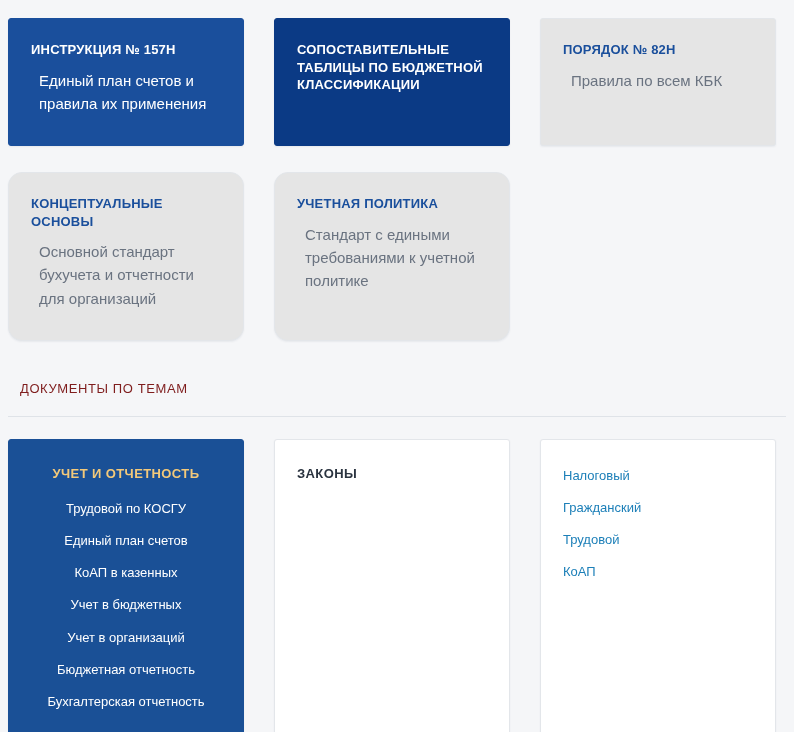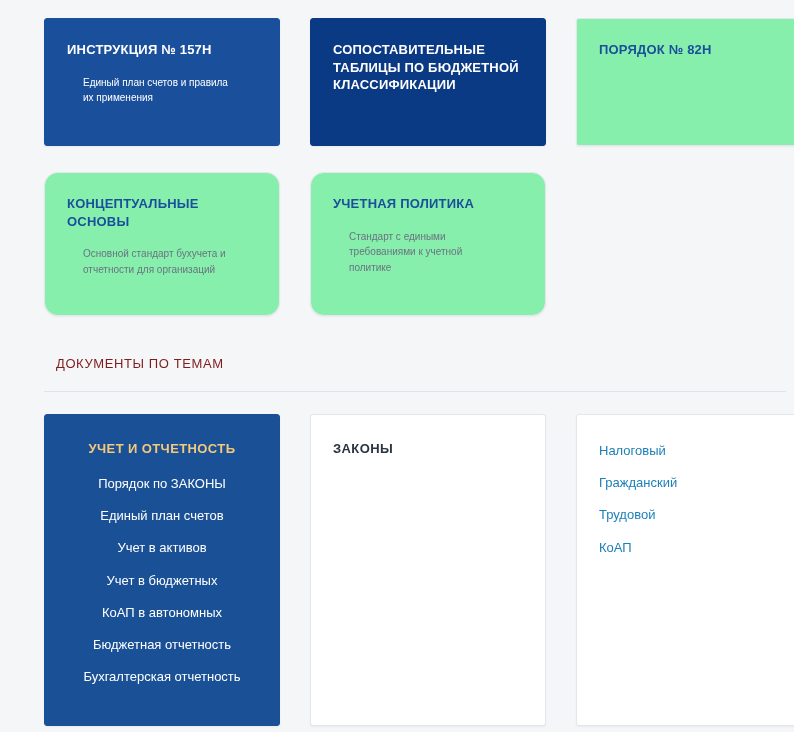--- a/index.html
+++ b/index.html
@@ -12,38 +12,37 @@
     background: #f5f6f8;
     font-family: "Liberation Sans", sans-serif;
     -webkit-font-smoothing: antialiased;
   }
   .page {
     width: 794px;
     height: 732px;
     position: relative;
     overflow: hidden;
     box-sizing: border-box;
-    padding-left: 36px;
   }
 
   
   .card-grid {
     display: grid;
     grid-template-columns: 236px 236px 236px;
     column-gap: 30px;
     row-gap: 26px;
     padding: 18px 8px 0 8px;
     box-sizing: border-box;
   }
 
   .card {
     box-sizing: border-box;
     border-radius: 3px;
     padding: 22px 22px 22px 22px;
-    background: #86efac;
+    background: #e5e5e5;
     border: 1px solid #e3e6ea;
     box-shadow: 0 1px 2px rgba(20,30,60,0.06);
     min-height: 128px;
     position: relative;
   }
   .card-r2 { min-height: 128px; border-radius: 14px; }
 
   .card.blue {
     background: #1a4f9c;
     border: 1px solid #1a4f9c;
@@ -61,24 +60,24 @@
     color: #1a4f9c;
     text-transform: uppercase;
     margin: 0 0 10px 0;
   }
   .card.blue .card-title,
   .card.darkblue .card-title {
     color: #ffffff;
   }
 
   .card-sub {
-    font-size: 10px;
+    font-size: 15px;
     line-height: 1.55;
     color: #6a7380;
-    margin: 16px;
+    margin: 8px;
   }
   .card.blue .card-sub,
   .card.darkblue .card-sub {
     color: #ffffff;
   }
 
   
   .section-heading {
     margin: 40px 0 0 20px;
     font-size: 13px;
@@ -157,20 +156,21 @@
       <div class="card-sub">Единый план счетов и правила их применения</div>
     </div>
 
     <div class="card darkblue">
       <div class="card-title">СОПОСТАВИТЕЛЬНЫЕ ТАБЛИЦЫ ПО БЮДЖЕТНОЙ КЛАССИФИКАЦИИ</div>
       <div class="card-sub"></div>
     </div>
 
     <div class="card">
       <div class="card-title">ПОРЯДОК № 82Н</div>
+      <div class="card-sub">Правила по всем КБК</div>
     </div>
 
     <div class="card card-r2">
       <div class="card-title">КОНЦЕПТУАЛЬНЫЕ ОСНОВЫ</div>
       <div class="card-sub">Основной стандарт бухучета и отчетности для организаций</div>
     </div>
 
     <div class="card card-r2">
       <div class="card-title">УЧЕТНАЯ ПОЛИТИКА</div>
       <div class="card-sub">Стандарт с едиными требованиями к учетной политике</div>
@@ -180,25 +180,25 @@
   </div>
 
   <div class="section-heading">ДОКУМЕНТЫ ПО ТЕМАМ</div>
   <div class="section-rule"></div>
 
   <div class="topic-grid">
 
     <div class="topic-card blue">
       <div class="topic-title">УЧЕТ И ОТЧЕТНОСТЬ</div>
       <ul class="topic-list">
-        <li><a class="topic-link" href="#">Порядок по ЗАКОНЫ</a></li>
+        <li><a class="topic-link" href="#">Трудовой по КОСГУ</a></li>
         <li><a class="topic-link" href="#">Единый план счетов</a></li>
-        <li><a class="topic-link" href="#">Учет в активов</a></li>
+        <li><a class="topic-link" href="#">КоАП в казенных</a></li>
         <li><a class="topic-link" href="#">Учет в бюджетных</a></li>
-        <li><a class="topic-link" href="#">КоАП в автономных</a></li>
+        <li><a class="topic-link" href="#">Учет в организаций</a></li>
         <li><a class="topic-link" href="#">Бюджетная отчетность</a></li>
         <li><a class="topic-link" href="#">Бухгалтерская отчетность</a></li>
       </ul>
     </div>
 
     <div class="topic-card">
       <div class="topic-title">ЗАКОНЫ</div>
     </div>
 
     <div class="topic-card">

